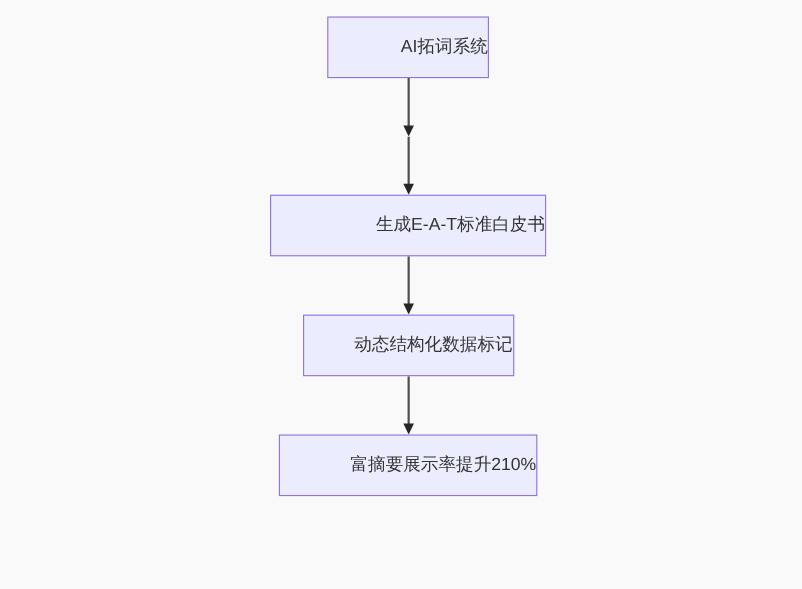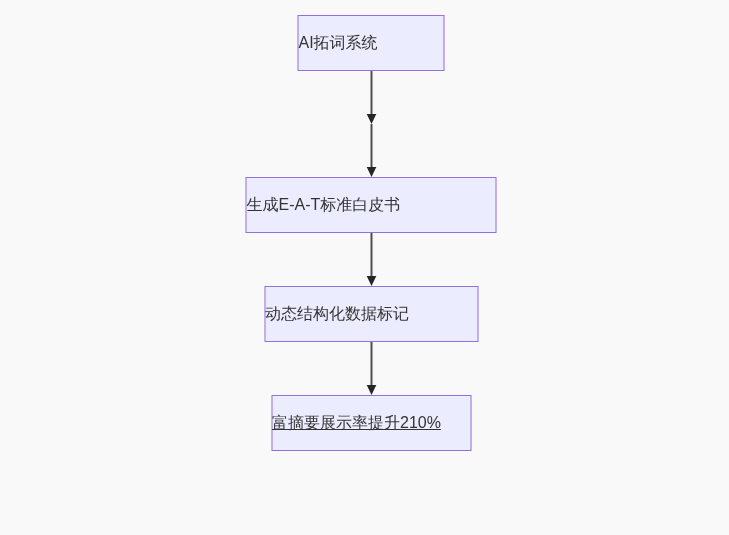--- a/index.html
+++ b/index.html
@@ -21,34 +21,34 @@
     transform: translateX(-50%);
     display: flex;
     flex-direction: column;
     align-items: center;
   }
   .node {
     box-sizing: border-box;
     height: 56px;
     display: flex;
     align-items: center;
-    justify-content: flex-start;
+    justify-content: flex-end;
     background: #ECECFF;
     border: 1px solid #9370DB;
     color: #333333;
     font-size: 16px;
     line-height: 1;
     white-space: nowrap;
     text-align: center;
   }
   .n0 { width: 147px; }
   .n1 { width: 190px; }
   .n2 { width: 251px; }
-  .n3 { width: 214px; }
-  .n4 { width: 200px; text-decoration: underline; }
+  .n3 { width: 192px; }
+  .n4 { width: 235px; }
   .arrow {
     display: block;
     width: 14px;
     height: 53px;
     flex: 0 0 auto;
   }
 </style>
 </head>
 <body>
 

